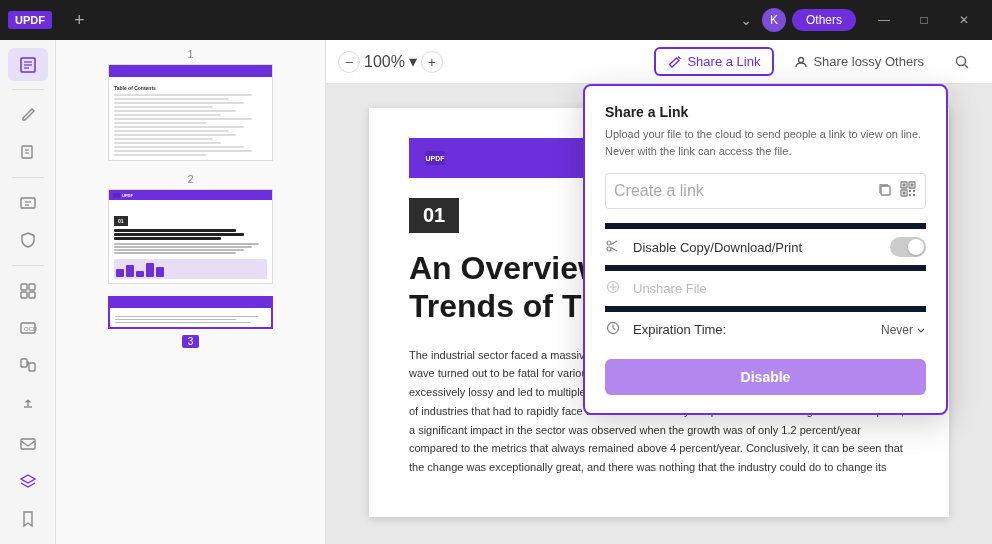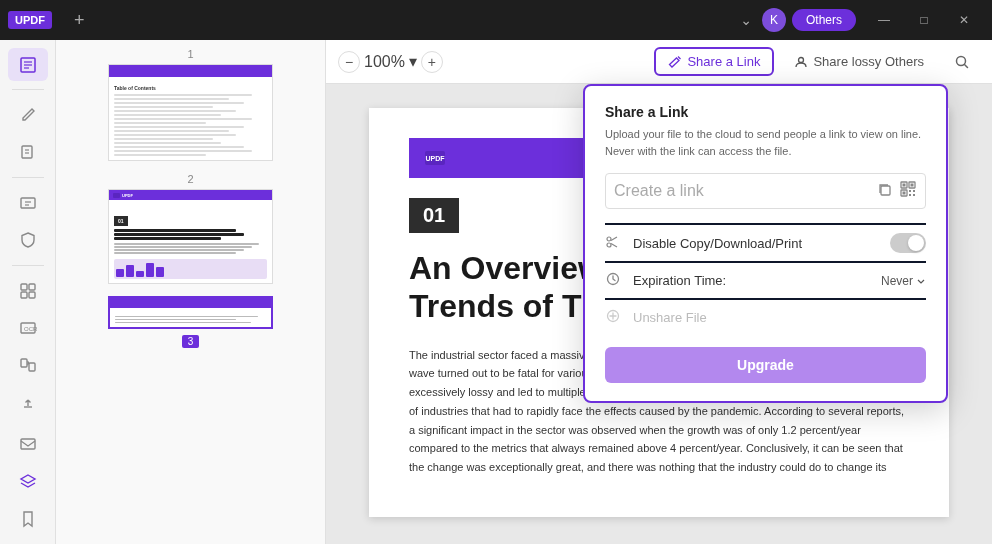--- a/index.html
+++ b/index.html
@@ -362,21 +362,21 @@
     }
     .link-icon-qr {
       color: #888;
       font-size: 16px;
       cursor: pointer;
     }
     .modal-option-row {
       display: flex;
       align-items: center;
       padding: 8px 0;
-      border-top: 2px solid #0f172a;
+      border-top: 6px solid #0f172a;
       gap: 8px;
     }
     .modal-option-icon {
       font-size: 14px;
       color: #888;
       width: 20px;
     }
     .modal-option-label {
       flex: 1;
       font-size: 13px;
@@ -694,40 +694,40 @@
         <span class="modal-option-label">Disable Copy/Download/Print</span>
         <div class="toggle off">
           <div class="toggle-knob"></div>
         </div>
       </div>
 
       
       <div class="modal-option-row">
         <span class="modal-option-icon">
           <svg width="16" height="16" viewBox="0 0 16 16" fill="none">
+            <circle cx="8" cy="8" r="5.5" stroke="#ccc" stroke-width="1.3"></circle>
+            <path d="M5 8h6M8 5v6" stroke="#ccc" stroke-width="1.3" stroke-linecap="round"></path>
+          </svg>
+        </span>
+        <span class="modal-option-label disabled">Unshare File</span>
+      </div>
+
+      
+      <div class="modal-option-row">
+        <span class="modal-option-icon">
+          <svg width="16" height="16" viewBox="0 0 16 16" fill="none">
             <circle cx="8" cy="8" r="5.5" stroke="#888" stroke-width="1.3"></circle>
             <path d="M8 5v3l2 1.5" stroke="#888" stroke-width="1.3" stroke-linecap="round"></path>
           </svg>
         </span>
         <span class="modal-option-label">Expiration Time:</span>
         <div class="expiration-value">
           <span>Never</span>
           <svg width="10" height="10" viewBox="0 0 10 10" fill="none">
               <path d="M2 4l3 3 3-3" stroke="#555" stroke-width="1.2"></path>
             </svg>
         </div>
       </div>
 
-      
-      <div class="modal-option-row">
-        <span class="modal-option-icon">
-          <svg width="16" height="16" viewBox="0 0 16 16" fill="none">
-            <circle cx="8" cy="8" r="5.5" stroke="#ccc" stroke-width="1.3"></circle>
-            <path d="M5 8h6M8 5v6" stroke="#ccc" stroke-width="1.3" stroke-linecap="round"></path>
-          </svg>
-        </span>
-        <span class="modal-option-label disabled">Unshare File</span>
-      </div>
-
-      <button class="create-btn">Upgrade</button>
+      <button class="create-btn">Disable</button>
     </div>
   </div>
 </div>
 
 </body></html>

